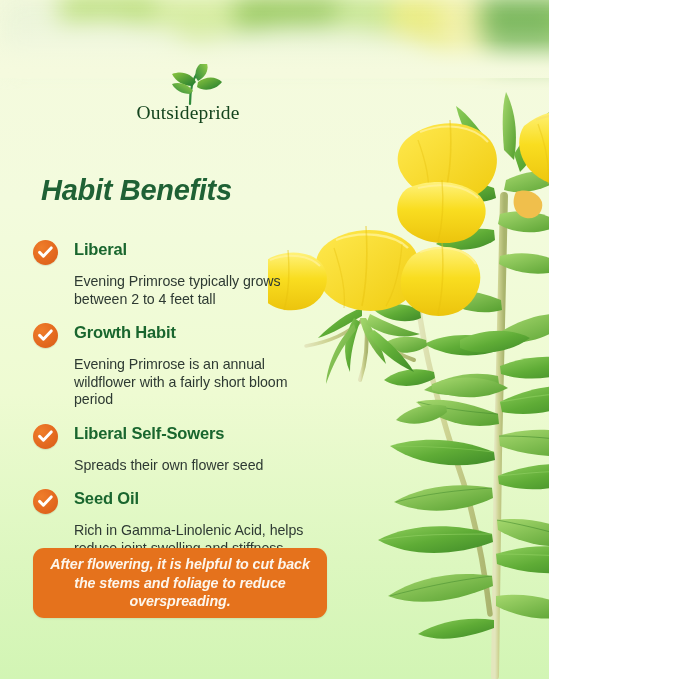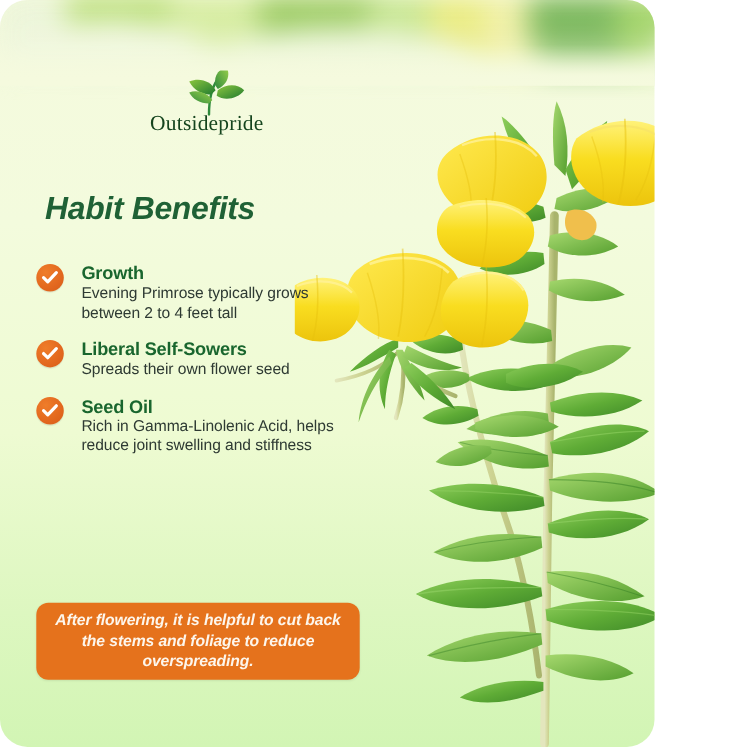--- a/index.html
+++ b/index.html
@@ -6,25 +6,24 @@
     margin: 0;
     padding: 0;
     background: #ffffff;
   }
   body {
     font-family: "Liberation Sans", sans-serif;
   }
 
   #poster {
     position: relative;
-    width: 595px;
+    width: 549px;
     height: 679px;
     overflow: hidden;
     background: linear-gradient(to bottom, #f5fade 0%, #f3fbdd 30%, #eefbd2 58%, #ddf7c0 82%, #d2f5b4 100%);
-    border-radius: 25px;
   }
 
   
   .bokeh-band {
     position: absolute;
     left: 0; top: 0;
     width: 679px;
     height: 62px;
     overflow: hidden;
     filter: blur(13px);
@@ -102,21 +101,21 @@
     left: 5px; top: 6px;
   }
   .b-title {
     font-size: 16.5px;
     font-weight: bold;
     color: #19662e;
     line-height: 20px;
     letter-spacing: -0.15px;
   }
   .b-desc {
-    margin-top: 0;
+    margin-top: 14px;
     font-size: 14.2px;
     line-height: 17.5px;
     color: #2e3a33;
     letter-spacing: -0.05px;
     max-width: 248px;
   }
 
   
   .callout {
     position: absolute;
@@ -381,24 +380,33 @@
   </div>
 
   <div class="benefits">
 
     <div class="benefit">
       <div class="check">
         <svg width="15" height="13" viewBox="0 0 15 13">
           <path d="M1.6 6.4 L5.4 10.2 L13.2 1.9" stroke="#ffffff" stroke-width="2.9" fill="none" stroke-linecap="round" stroke-linejoin="round"></path>
         </svg>
       </div>
-      <div class="b-title">Growth</div>
+      <div class="b-title">Liberal</div>
       <div class="b-desc">Evening Primrose typically grows between 2 to 4 feet tall</div>
     </div>
 
+    <div class="benefit">
+      <div class="check">
+        <svg width="15" height="13" viewBox="0 0 15 13">
+          <path d="M1.6 6.4 L5.4 10.2 L13.2 1.9" stroke="#ffffff" stroke-width="2.9" fill="none" stroke-linecap="round" stroke-linejoin="round"></path>
+        </svg>
+      </div>
+      <div class="b-title">Growth Habit</div>
+      <div class="b-desc">Evening Primrose is an annual wildflower with a fairly short bloom period</div>
+    </div>
 
     <div class="benefit">
       <div class="check">
         <svg width="15" height="13" viewBox="0 0 15 13">
           <path d="M1.6 6.4 L5.4 10.2 L13.2 1.9" stroke="#ffffff" stroke-width="2.9" fill="none" stroke-linecap="round" stroke-linejoin="round"></path>
         </svg>
       </div>
       <div class="b-title">Liberal Self-Sowers</div>
       <div class="b-desc">Spreads their own flower seed</div>
     </div>

